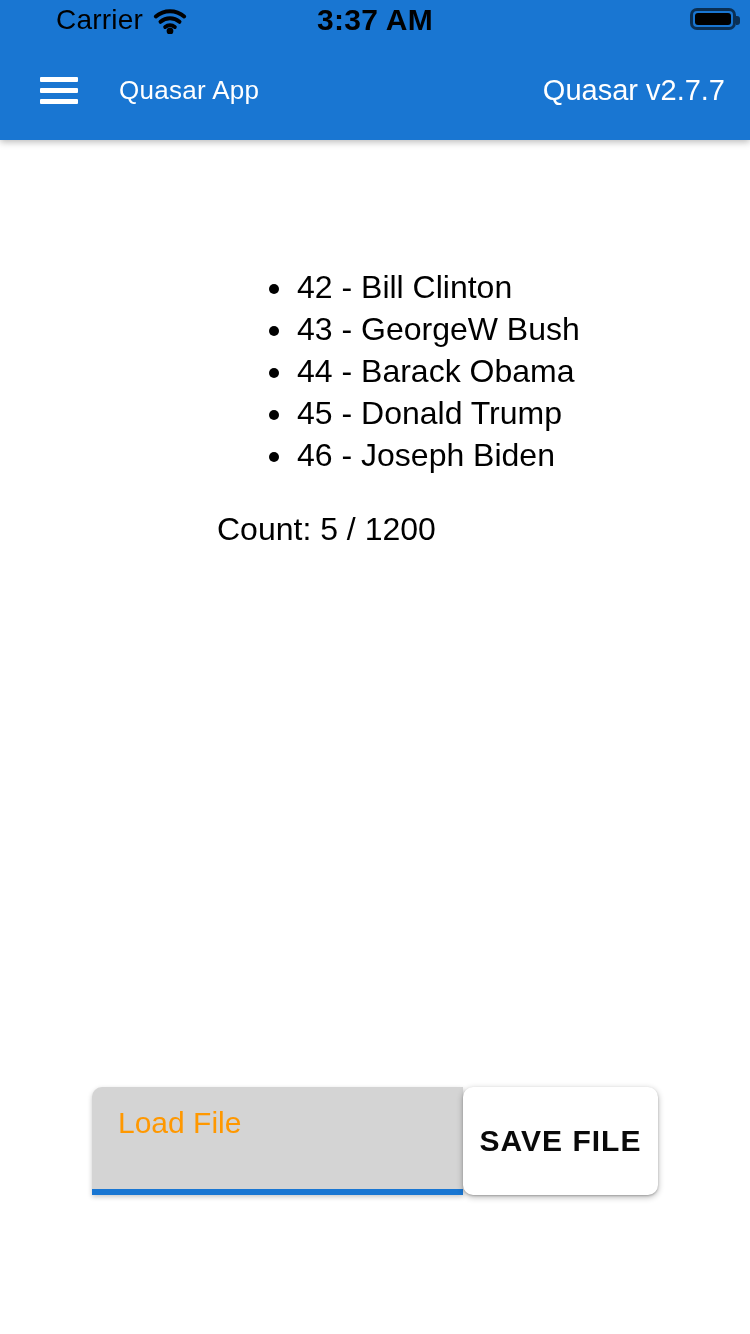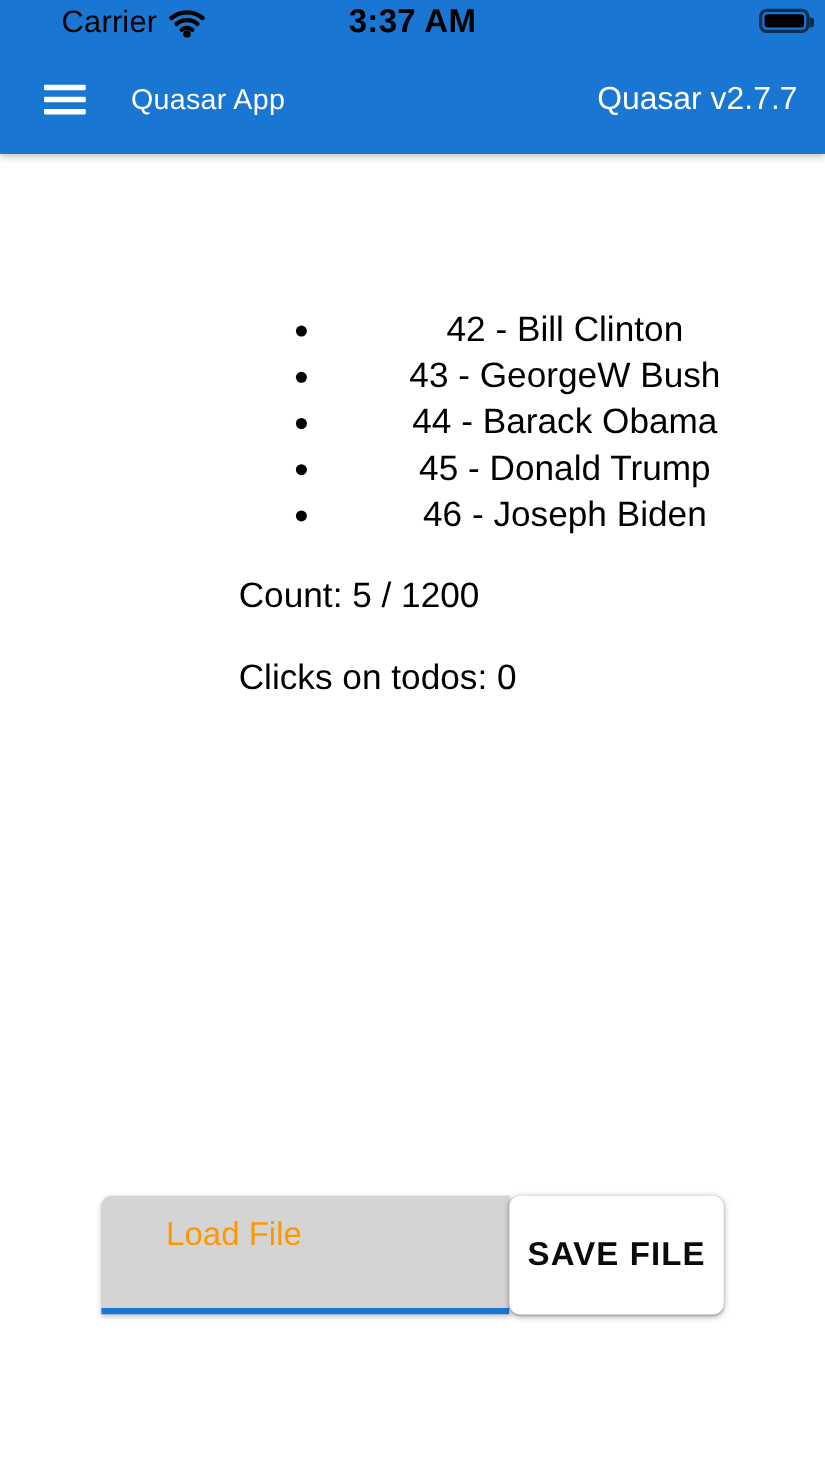--- a/index.html
+++ b/index.html
@@ -36,35 +36,35 @@
 
   .toolbar{height:100px;display:flex;align-items:center;color:#fff;}
   .menu-btn{margin-left:40px;display:flex;flex-direction:column;gap:6px;cursor:pointer;background:none;border:none;padding:0;}
   .menu-btn span{display:block;width:38px;height:5px;background:#fff;border-radius:1px;}
   .toolbar-title{margin-left:41px;font-size:26px;letter-spacing:0.3px;}
   .toolbar-version{margin-left:auto;margin-right:25px;font-size:29px;}
 
   
   .page{padding:110px 20px 0 217px;font-size:32px;color:#000;line-height:42px;}
   .page p{margin:32px 0;}
-  .page ul{margin:28px 0;padding-left:78px;text-align:center;}
+  .page ul{margin:16px 0;padding-left:78px;}
   .page li{margin:0;padding-left:2px;}
 
   
   .action-bar{position:absolute;left:92px;top:1087px;display:flex;align-items:flex-start;}
   .load-field{
     width:371px;height:102px;background:var(--field-gray,#d4d4d4);
     border-radius:10px 0 0 0;
     border-bottom:6px solid var(--primary,#1976d2);
     box-shadow:0 2px 5px rgba(0,0,0,0.22);
     box-sizing:content-box;cursor:pointer;
   }
   .load-label{
     display:block;padding:19px 0 0 26px;
-    font-size:30px;color:var(--orange,#ff9800);margin-left:33px;
+    font-size:30px;color:var(--orange,#ff9800);
   }
   .save-btn{
     width:195px;height:108px;background:#fff;border:none;
     border-radius:10px;cursor:pointer;
     box-shadow:0 2px 6px rgba(0,0,0,0.30),0 1px 2px rgba(0,0,0,0.20);
     display:flex;align-items:center;justify-content:center;
     font-family:inherit;
   }
   .save-label{
     font-size:30px;font-weight:700;color:#0a0a0a;letter-spacing:1px;
@@ -108,21 +108,20 @@
 
   <div class="page">
     <ul>
         <li>42 - Bill Clinton</li>
         <li>43 - GeorgeW Bush</li>
         <li>44 - Barack Obama</li>
         <li>45 - Donald Trump</li>
         <li>46 - Joseph Biden</li>
       </ul>
     <p>Count: 5 / 1200</p>
-    <p>Clicks on todos: 0</p>
   </div>
 
   <div class="action-bar">
     <div class="load-field">
       <span class="load-label">Load File</span>
     </div>
     <button class="save-btn">
       <span class="save-label">SAVE FILE</span>
     </button>
   </div>

